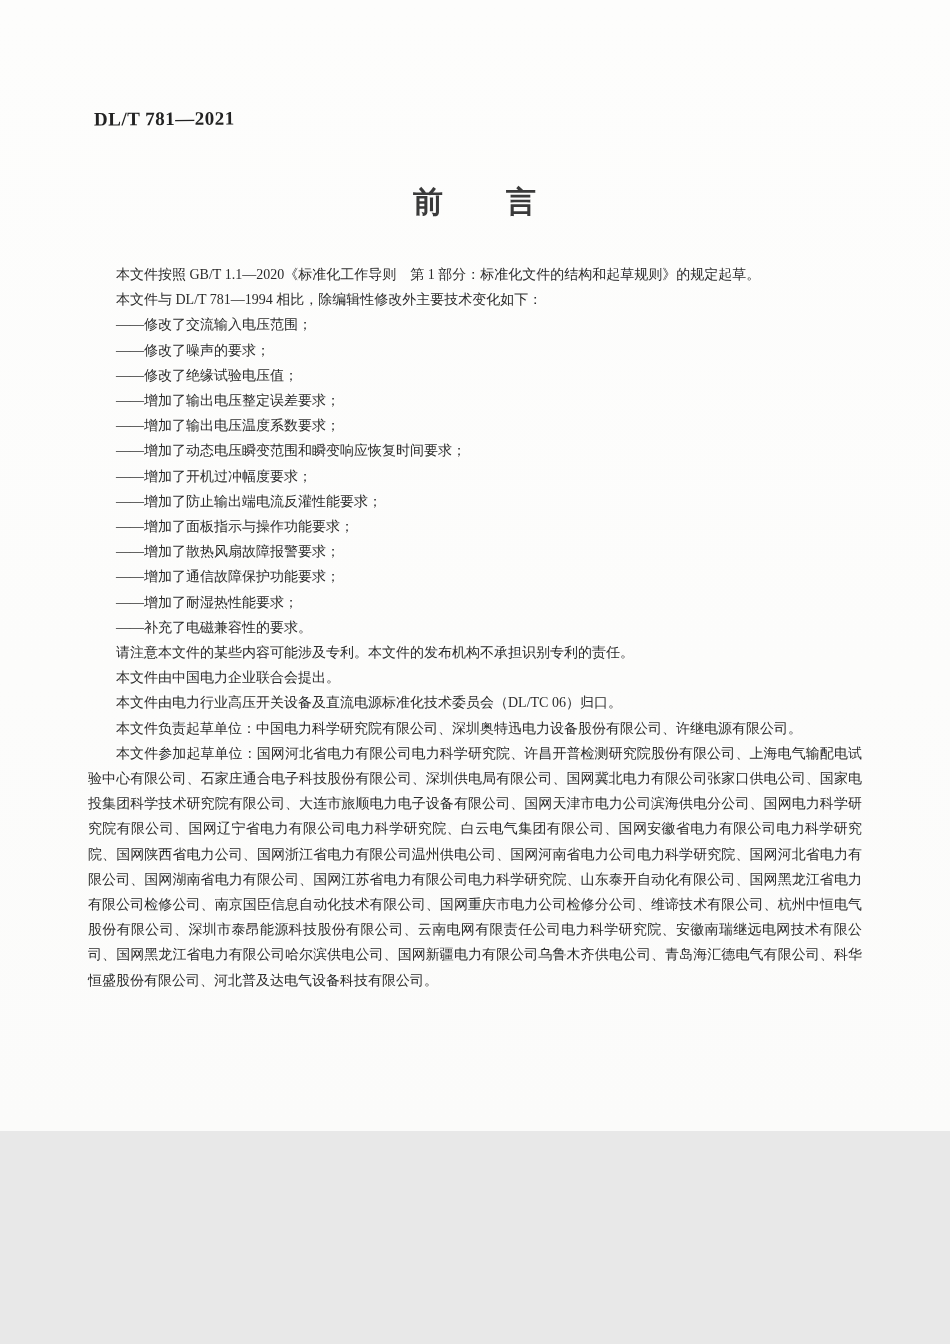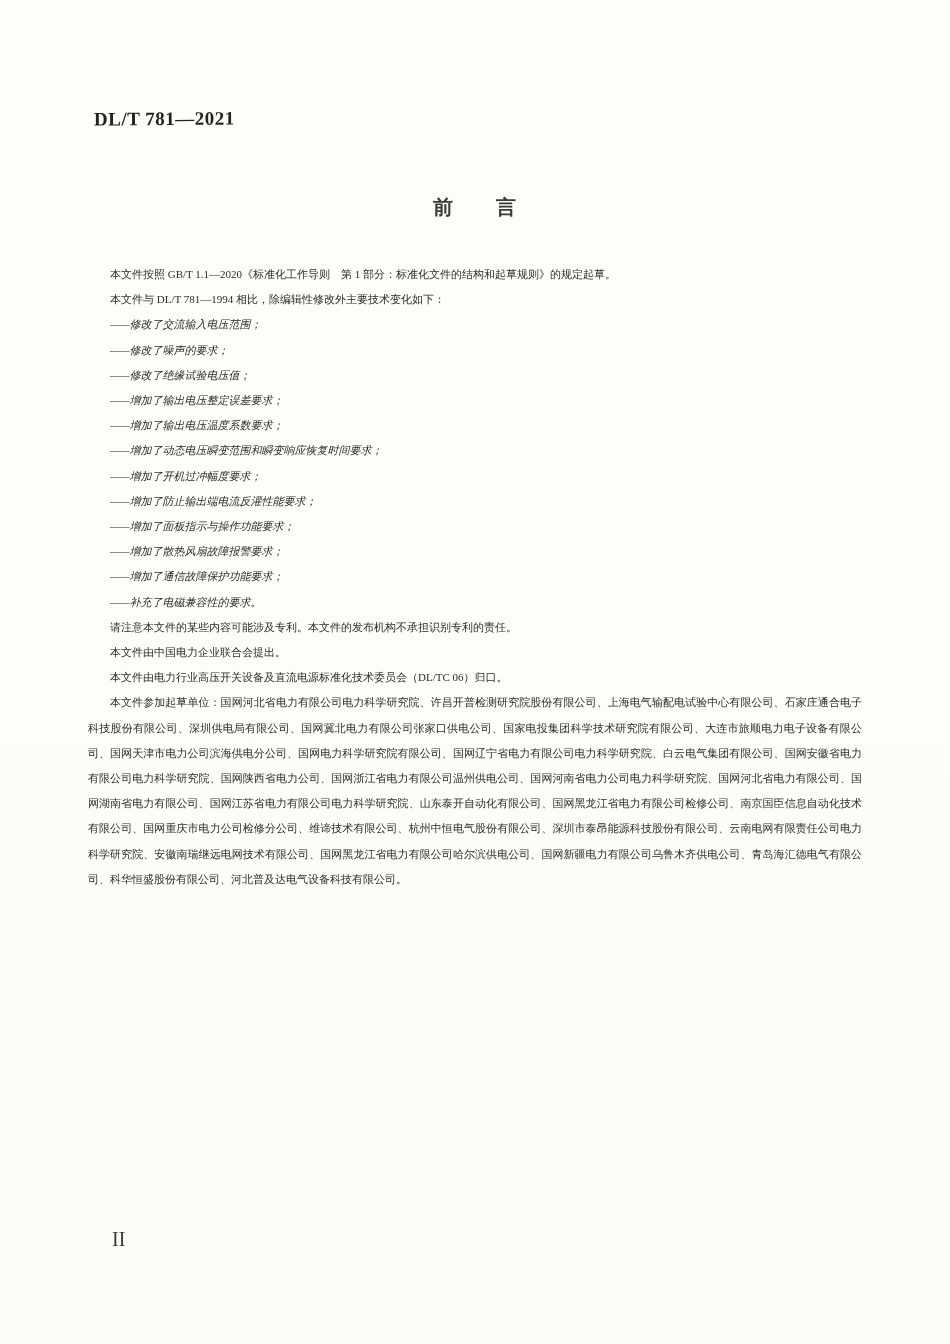--- a/index.html
+++ b/index.html
@@ -3,21 +3,21 @@
 <meta charset="utf-8">
 <style>
   html, body {
     margin: 0;
     padding: 0;
     background: #e8e8e8;
   }
   .page {
     position: relative;
     width: 950px;
-    height: 1344px;
+    height: 1131px;
     margin: 0 auto;
     background: linear-gradient(180deg, #fdfdfc 0%, #fcfcfb 60%, #fbfbfa 100%);
     overflow: hidden;
     font-family: "Liberation Serif", "DejaVu Serif", serif;
     color: #2b2b2b;
   }
   .doc-code {
     position: absolute;
     left: 94px;
     top: 108px;
@@ -25,45 +25,44 @@
     font-weight: bold;
     letter-spacing: 0.5px;
     color: #222;
     transform: rotate(-0.4deg);
   }
   .title {
     position: absolute;
     left: 0;
     right: 0;
     top: 178px;
-    margin: 16px;
+    margin: 4px;
     text-align: center;
-    font-size: 20px;
+    font-size: 30px;
     font-weight: bold;
     color: #3a3a3a;
     letter-spacing: 1px;
   }
   .content {
     position: absolute;
     left: 88px;
     right: 88px;
     top: 262px;
-    font-size: 11px;
+    font-size: 14px;
     line-height: 25.2px;
     text-align: justify;
     text-justify: inter-ideograph;
     color: #2b2b2b;
   }
   .content p {
     margin: 0;
     text-indent: 2em;
   }
   .change {
     text-indent: 2em;
-    font-style: italic;
   }
   .page-number {
     position: absolute;
     left: 112px;
     top: 1228px;
     font-size: 20px;
     color: #3a3a3a;
   }
 </style>
 </head>
@@ -86,29 +85,31 @@
         <div class="change">——修改了噪声的要求；</div>
         <div class="change">——修改了绝缘试验电压值；</div>
         <div class="change">——增加了输出电压整定误差要求；</div>
         <div class="change">——增加了输出电压温度系数要求；</div>
         <div class="change">——增加了动态电压瞬变范围和瞬变响应恢复时间要求；</div>
         <div class="change">——增加了开机过冲幅度要求；</div>
         <div class="change">——增加了防止输出端电流反灌性能要求；</div>
         <div class="change">——增加了面板指示与操作功能要求；</div>
         <div class="change">——增加了散热风扇故障报警要求；</div>
         <div class="change">——增加了通信故障保护功能要求；</div>
+        <div class="change">——增加了耐湿热性能要求；</div>
         <div class="change">——补充了电磁兼容性的要求。</div>
       </div>
 
     <p>请注意本文件的某些内容可能涉及专利。本文件的发布机构不承担识别专利的责任。</p>
 
     <p>本文件由中国电力企业联合会提出。</p>
 
     <p>本文件由电力行业高压开关设备及直流电源标准化技术委员会（DL/TC 06）归口。</p>
 
+    <p>本文件负责起草单位：中国电力科学研究院有限公司、深圳奥特迅电力设备股份有限公司、许继电源有限公司。</p>
 
     <p>本文件参加起草单位：国网河北省电力有限公司电力科学研究院、许昌开普检测研究院股份有限公司、上海电气输配电试验中心有限公司、石家庄通合电子科技股份有限公司、深圳供电局有限公司、国网冀北电力有限公司张家口供电公司、国家电投集团科学技术研究院有限公司、大连市旅顺电力电子设备有限公司、国网天津市电力公司滨海供电分公司、国网电力科学研究院有限公司、国网辽宁省电力有限公司电力科学研究院、白云电气集团有限公司、国网安徽省电力有限公司电力科学研究院、国网陕西省电力公司、国网浙江省电力有限公司温州供电公司、国网河南省电力公司电力科学研究院、国网河北省电力有限公司、国网湖南省电力有限公司、国网江苏省电力有限公司电力科学研究院、山东泰开自动化有限公司、国网黑龙江省电力有限公司检修公司、南京国臣信息自动化技术有限公司、国网重庆市电力公司检修分公司、维谛技术有限公司、杭州中恒电气股份有限公司、深圳市泰昂能源科技股份有限公司、云南电网有限责任公司电力科学研究院、安徽南瑞继远电网技术有限公司、国网黑龙江省电力有限公司哈尔滨供电公司、国网新疆电力有限公司乌鲁木齐供电公司、青岛海汇德电气有限公司、科华恒盛股份有限公司、河北普及达电气设备科技有限公司。</p>
 
 
   </div>
 
   <div class="page-number">II</div>
 
 </div>
 

